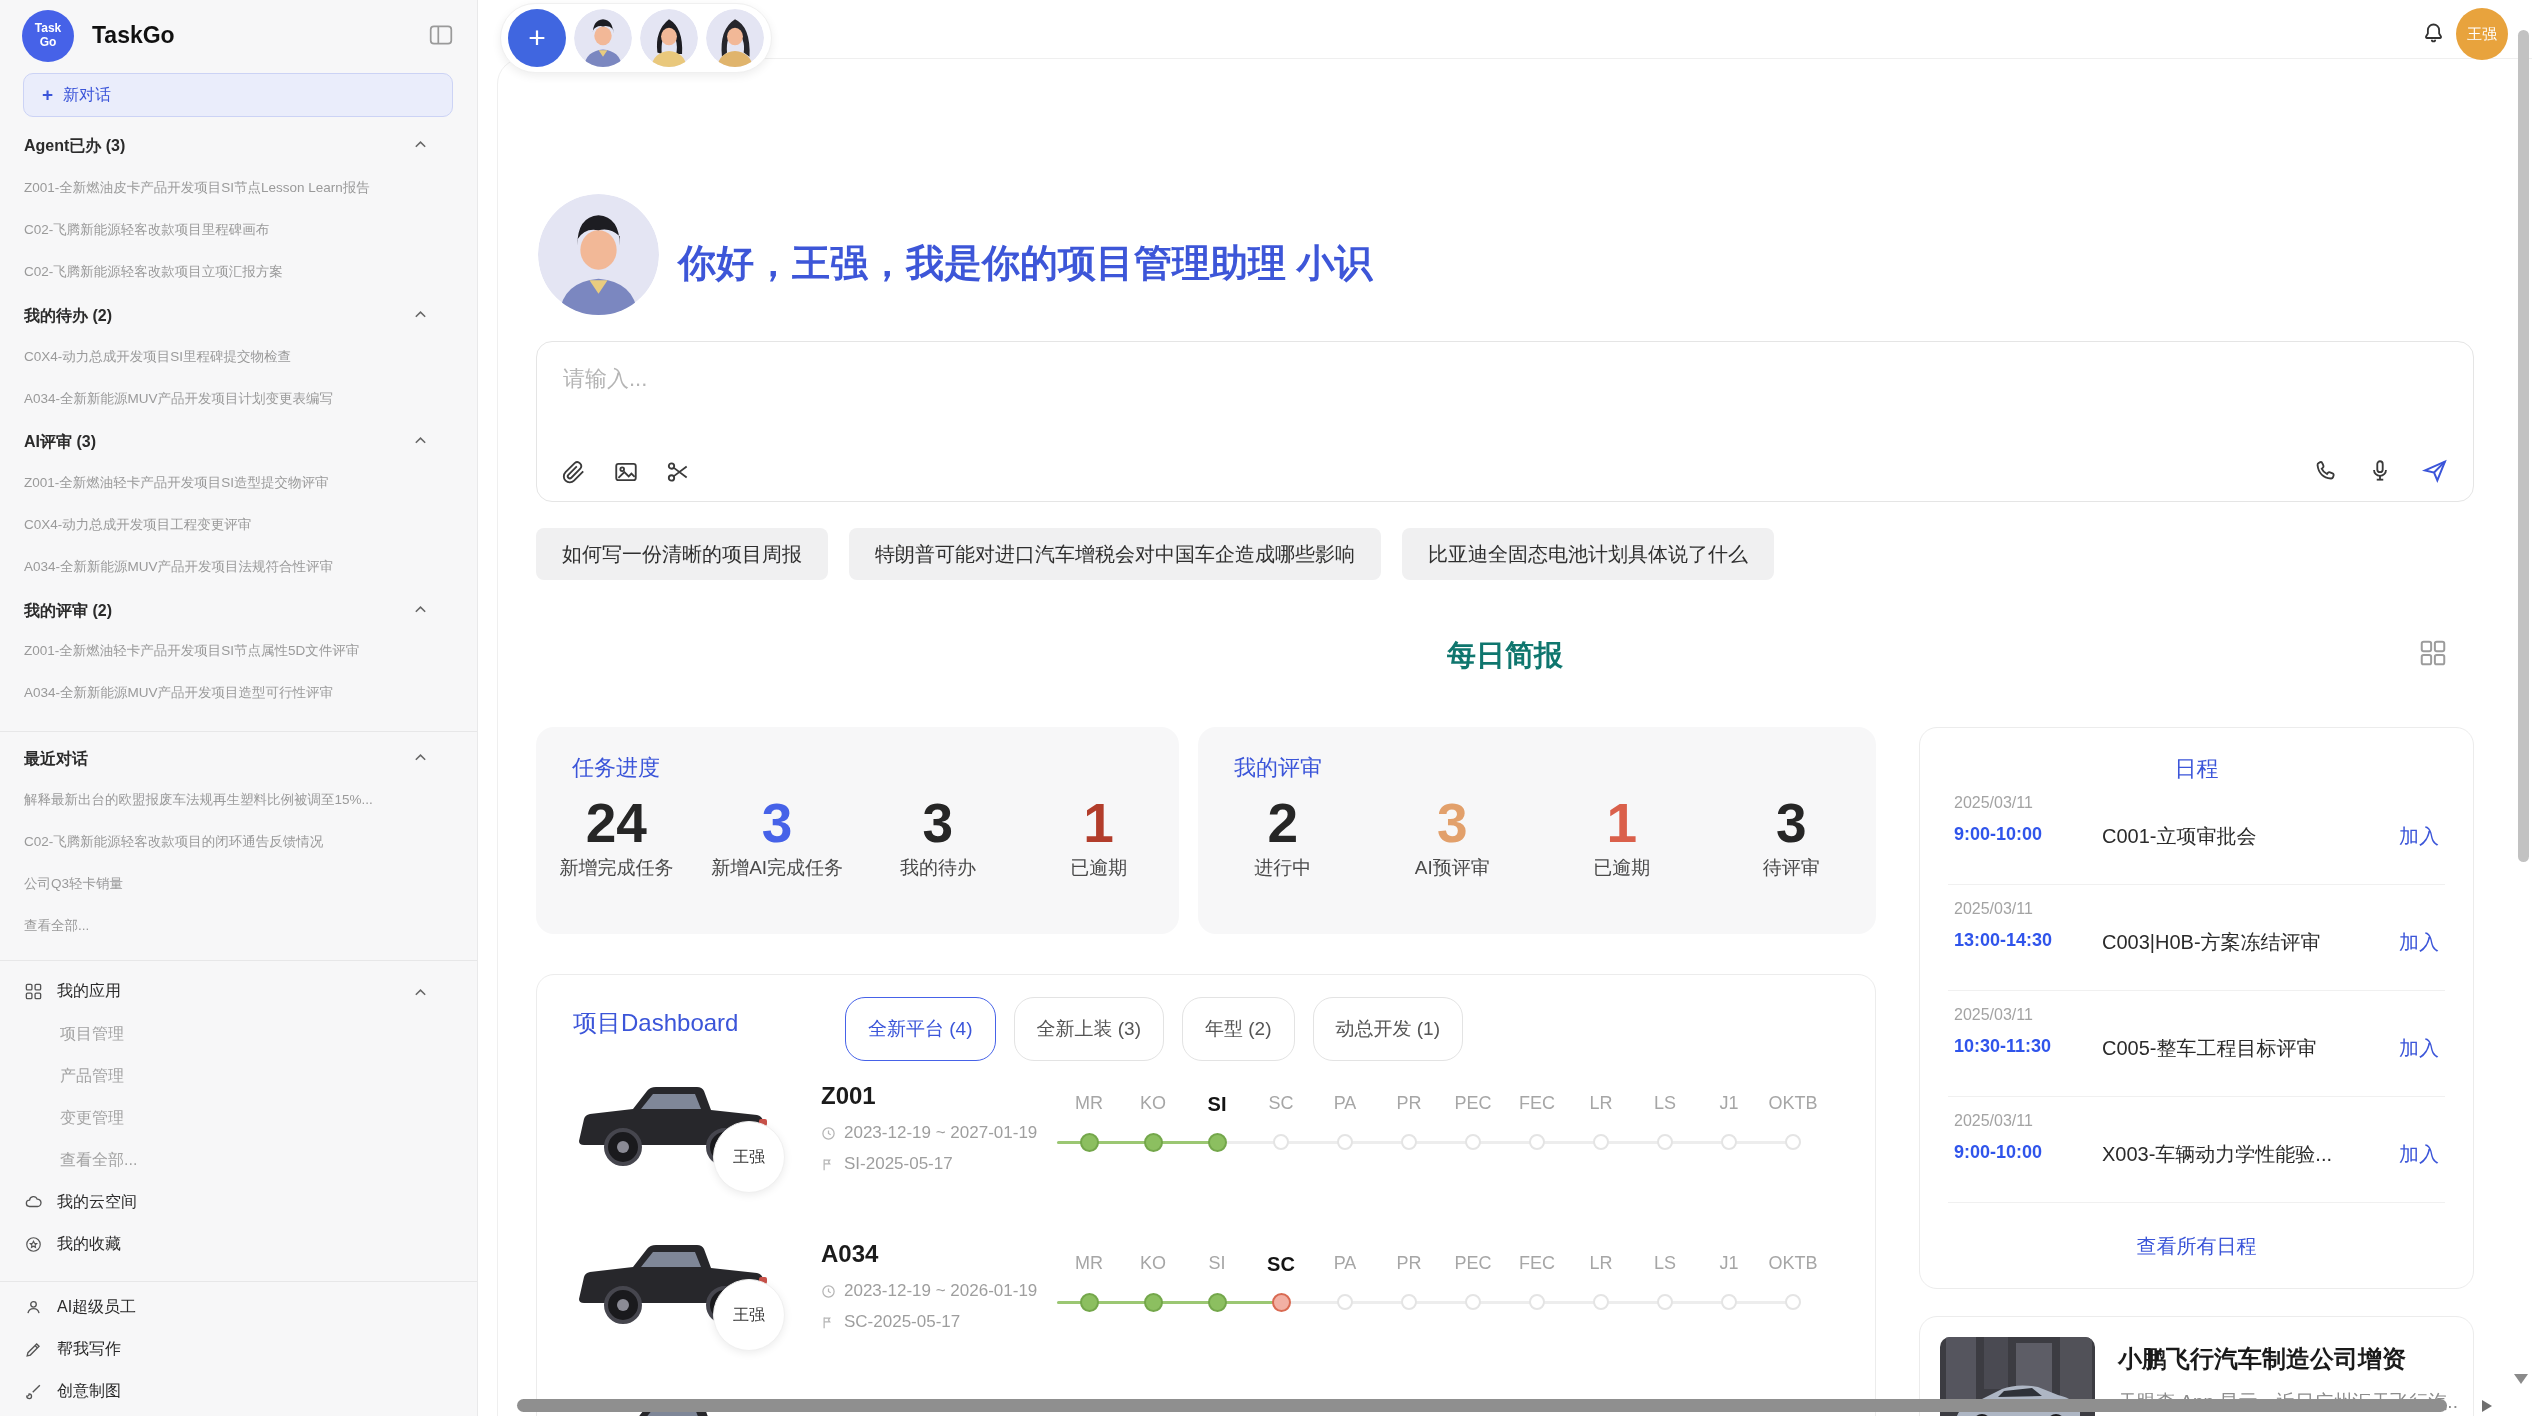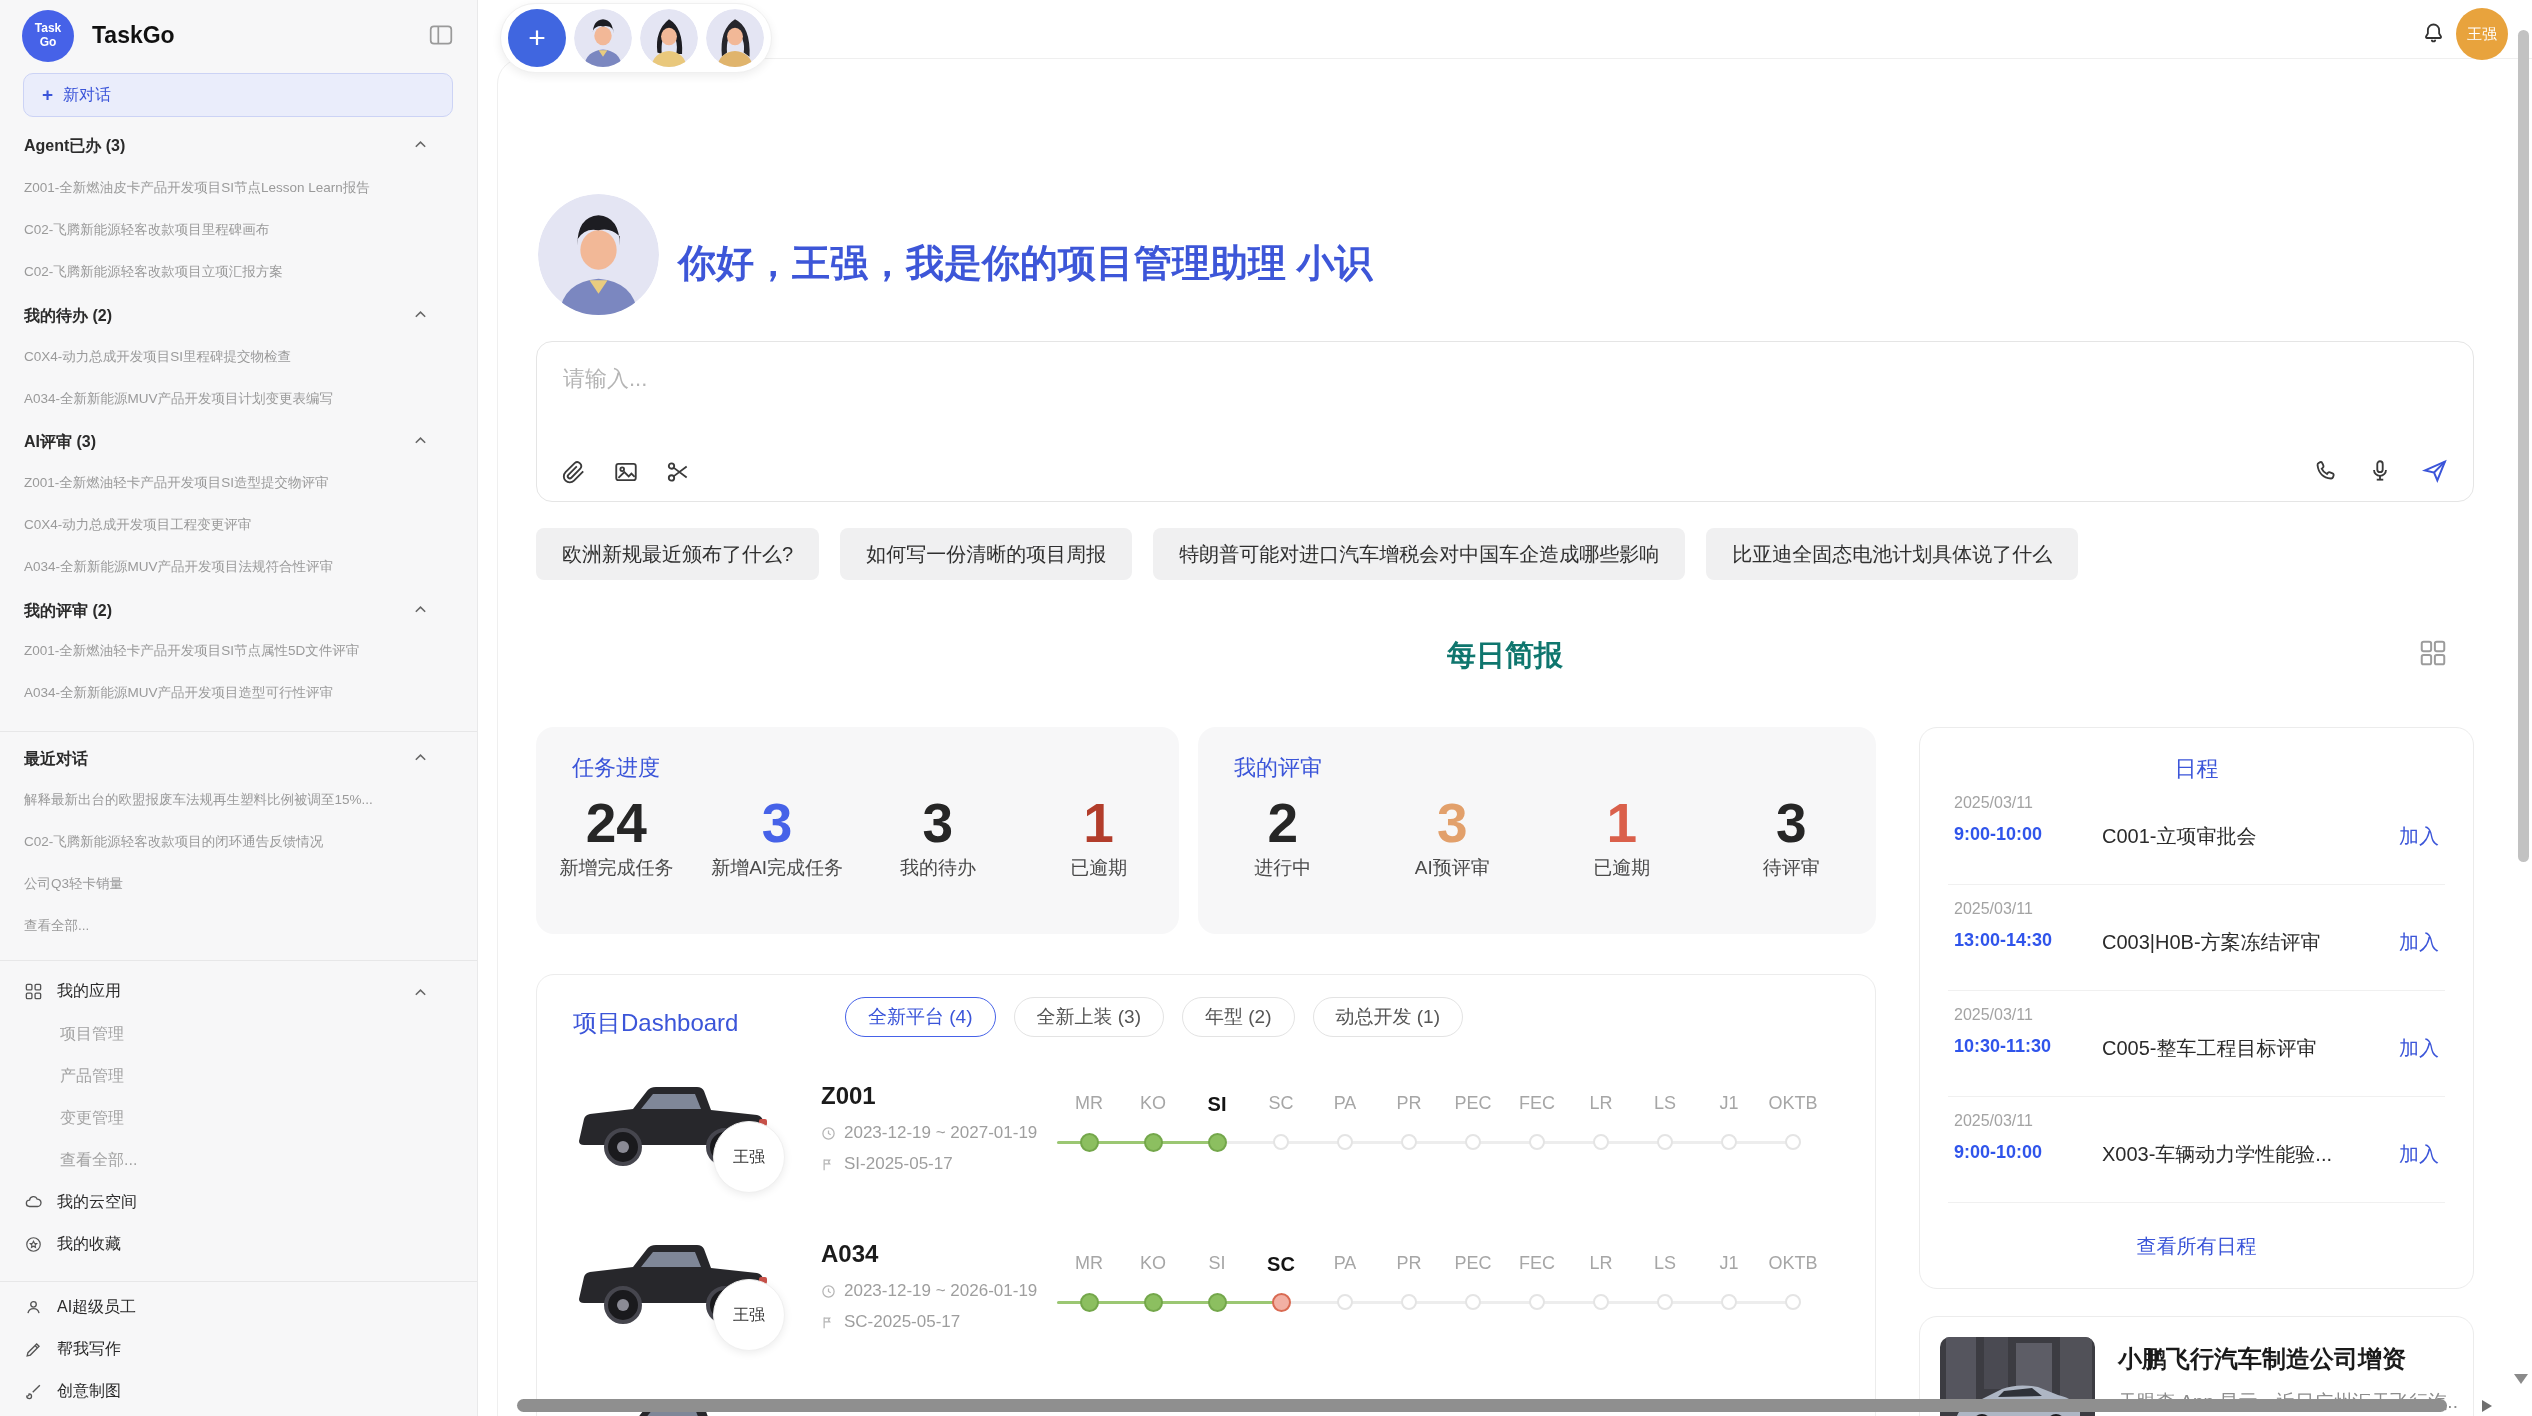--- a/index.html
+++ b/index.html
@@ -64,21 +64,21 @@
   .stat-title{position:absolute;left:36px;top:26px;font-size:22px;color:#3b55d9;}
   .stat-row{position:absolute;left:0;right:0;top:64px;display:flex;}
   .stat-col{flex:1;text-align:center;}
   .stat-val{font-size:55px;font-weight:600;line-height:64px;}
   .stat-lab{font-size:19px;color:#4a4a4a;}
   
   .dash-card{position:absolute;left:536px;top:974px;width:1340px;height:470px;background:#fff;
              border:1px solid #ececec;border-radius:18px;z-index:1;box-sizing:border-box;}
   .dash-title{position:absolute;left:36px;top:32px;font-size:24px;color:#3b55d9;}
   .dash-filters{position:absolute;left:308px;top:22px;display:flex;gap:18px;}
-  .fpill{height:38px;line-height:38px;padding:0 22px;border-radius:20px;font-size:19px;
+  .fpill{height:38px;line-height:38px;padding:12px 22px;border-radius:20px;font-size:19px;
          border:1px solid #e3e3e3;color:#555;background:#fff;cursor:pointer;white-space:nowrap;}
   .fpill.active{border:1px solid #4662e8;color:#3b55d9;}
   .truck{position:absolute;width:200px;height:110px;}
   .owner-badge{position:absolute;width:70px;height:70px;border-radius:50%;background:#fff;
                border:1px solid #f0f0f0;box-shadow:0 2px 8px rgba(0,0,0,.08);display:flex;
                align-items:center;justify-content:center;font-size:16px;color:#333;}
   .proj-code{position:absolute;font-size:24px;font-weight:700;color:#1b1b1b;}
   .proj-meta{position:absolute;font-size:17px;color:#9e9e9e;display:flex;align-items:center;gap:8px;}
   .proj-meta .micon{color:#b5b5b5;display:inline-flex;}
   .ms-block{position:absolute;width:790px;height:72px;}
@@ -395,21 +395,20 @@
       <span class="cicon send">
         <svg width="28" height="28" viewBox="0 0 24 24" fill="none" stroke="currentColor" stroke-width="1.7">
           <path d="M3.5 11.5L20.5 4l-6.5 16-2.8-6.7z"></path>
             <path d="M11.2 13.3L20.5 4"></path>
         </svg>
       </span>
     </div>
   </div>
 
   <div class="chips">
-    <div class="chip">欧洲新规最近颁布了什么?</div>
     <div class="chip">如何写一份清晰的项目周报</div>
     <div class="chip">特朗普可能对进口汽车增税会对中国车企造成哪些影响</div>
     <div class="chip">比亚迪全固态电池计划具体说了什么</div>
   </div>
 
   <div class="brief-head">每日简报</div>
   <div class="brief-grid-btn">
     <svg width="30" height="30" viewBox="0 0 24 24" fill="none" stroke="currentColor" stroke-width="1.6">
       <rect x="3" y="3" width="7.5" height="7.5" rx="1.5"></rect>
         <rect x="13.5" y="3" width="7.5" height="7.5" rx="1.5"></rect>

